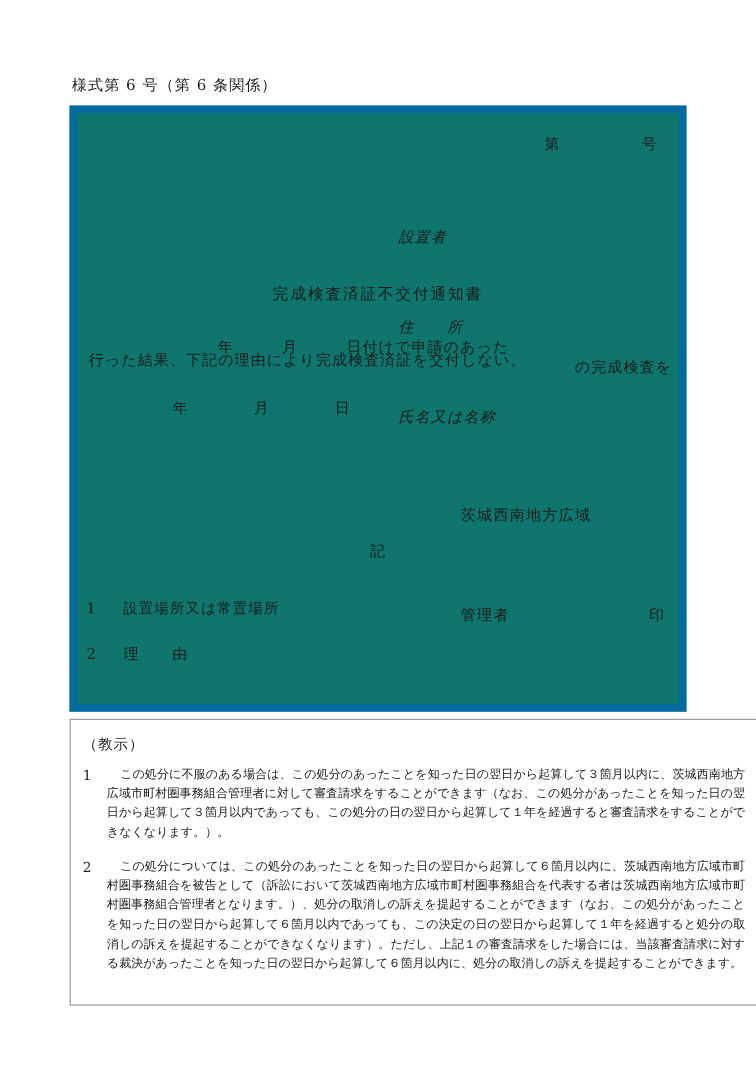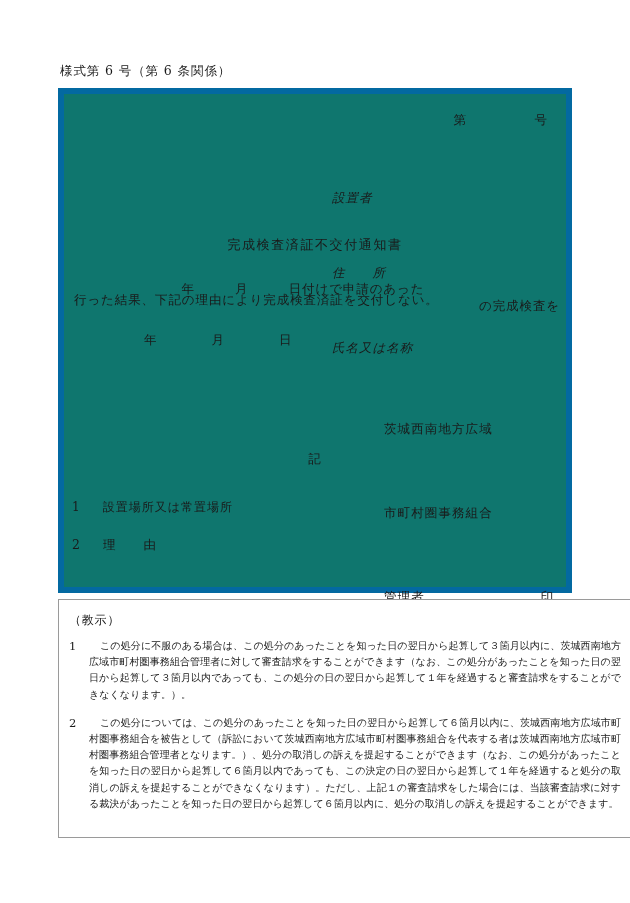--- a/index.html
+++ b/index.html
@@ -199,21 +199,20 @@
       <span class="lead">　　　年　　　月　　　日付けで申請のあった</span>
       <span class="tail">の完成検査を</span>
     </div>
 
     <div class="abs body-line-2">行った結果、下記の理由により完成検査済証を交付しない。</div>
 
     <div class="abs date-line">年　　　　月　　　　日</div>
 
     <div class="abs issuer-block">
       <div>茨城西南地方広域</div>
-      <div>市町村圏事務組合</div>
       <div><span>管理者</span><span style="display:inline-block;width:116px"></span><span>印</span></div>
     </div>
 
     <div class="abs ki-mark">記</div>
 
     <div class="abs item-1"><span>1</span><span style="display:inline-block;width:22px"></span><span>設置場所又は常置場所</span></div>
 
     <div class="abs item-2"><span>2</span><span style="display:inline-block;width:22px"></span><span>理　　由</span></div>
 
   </div>

